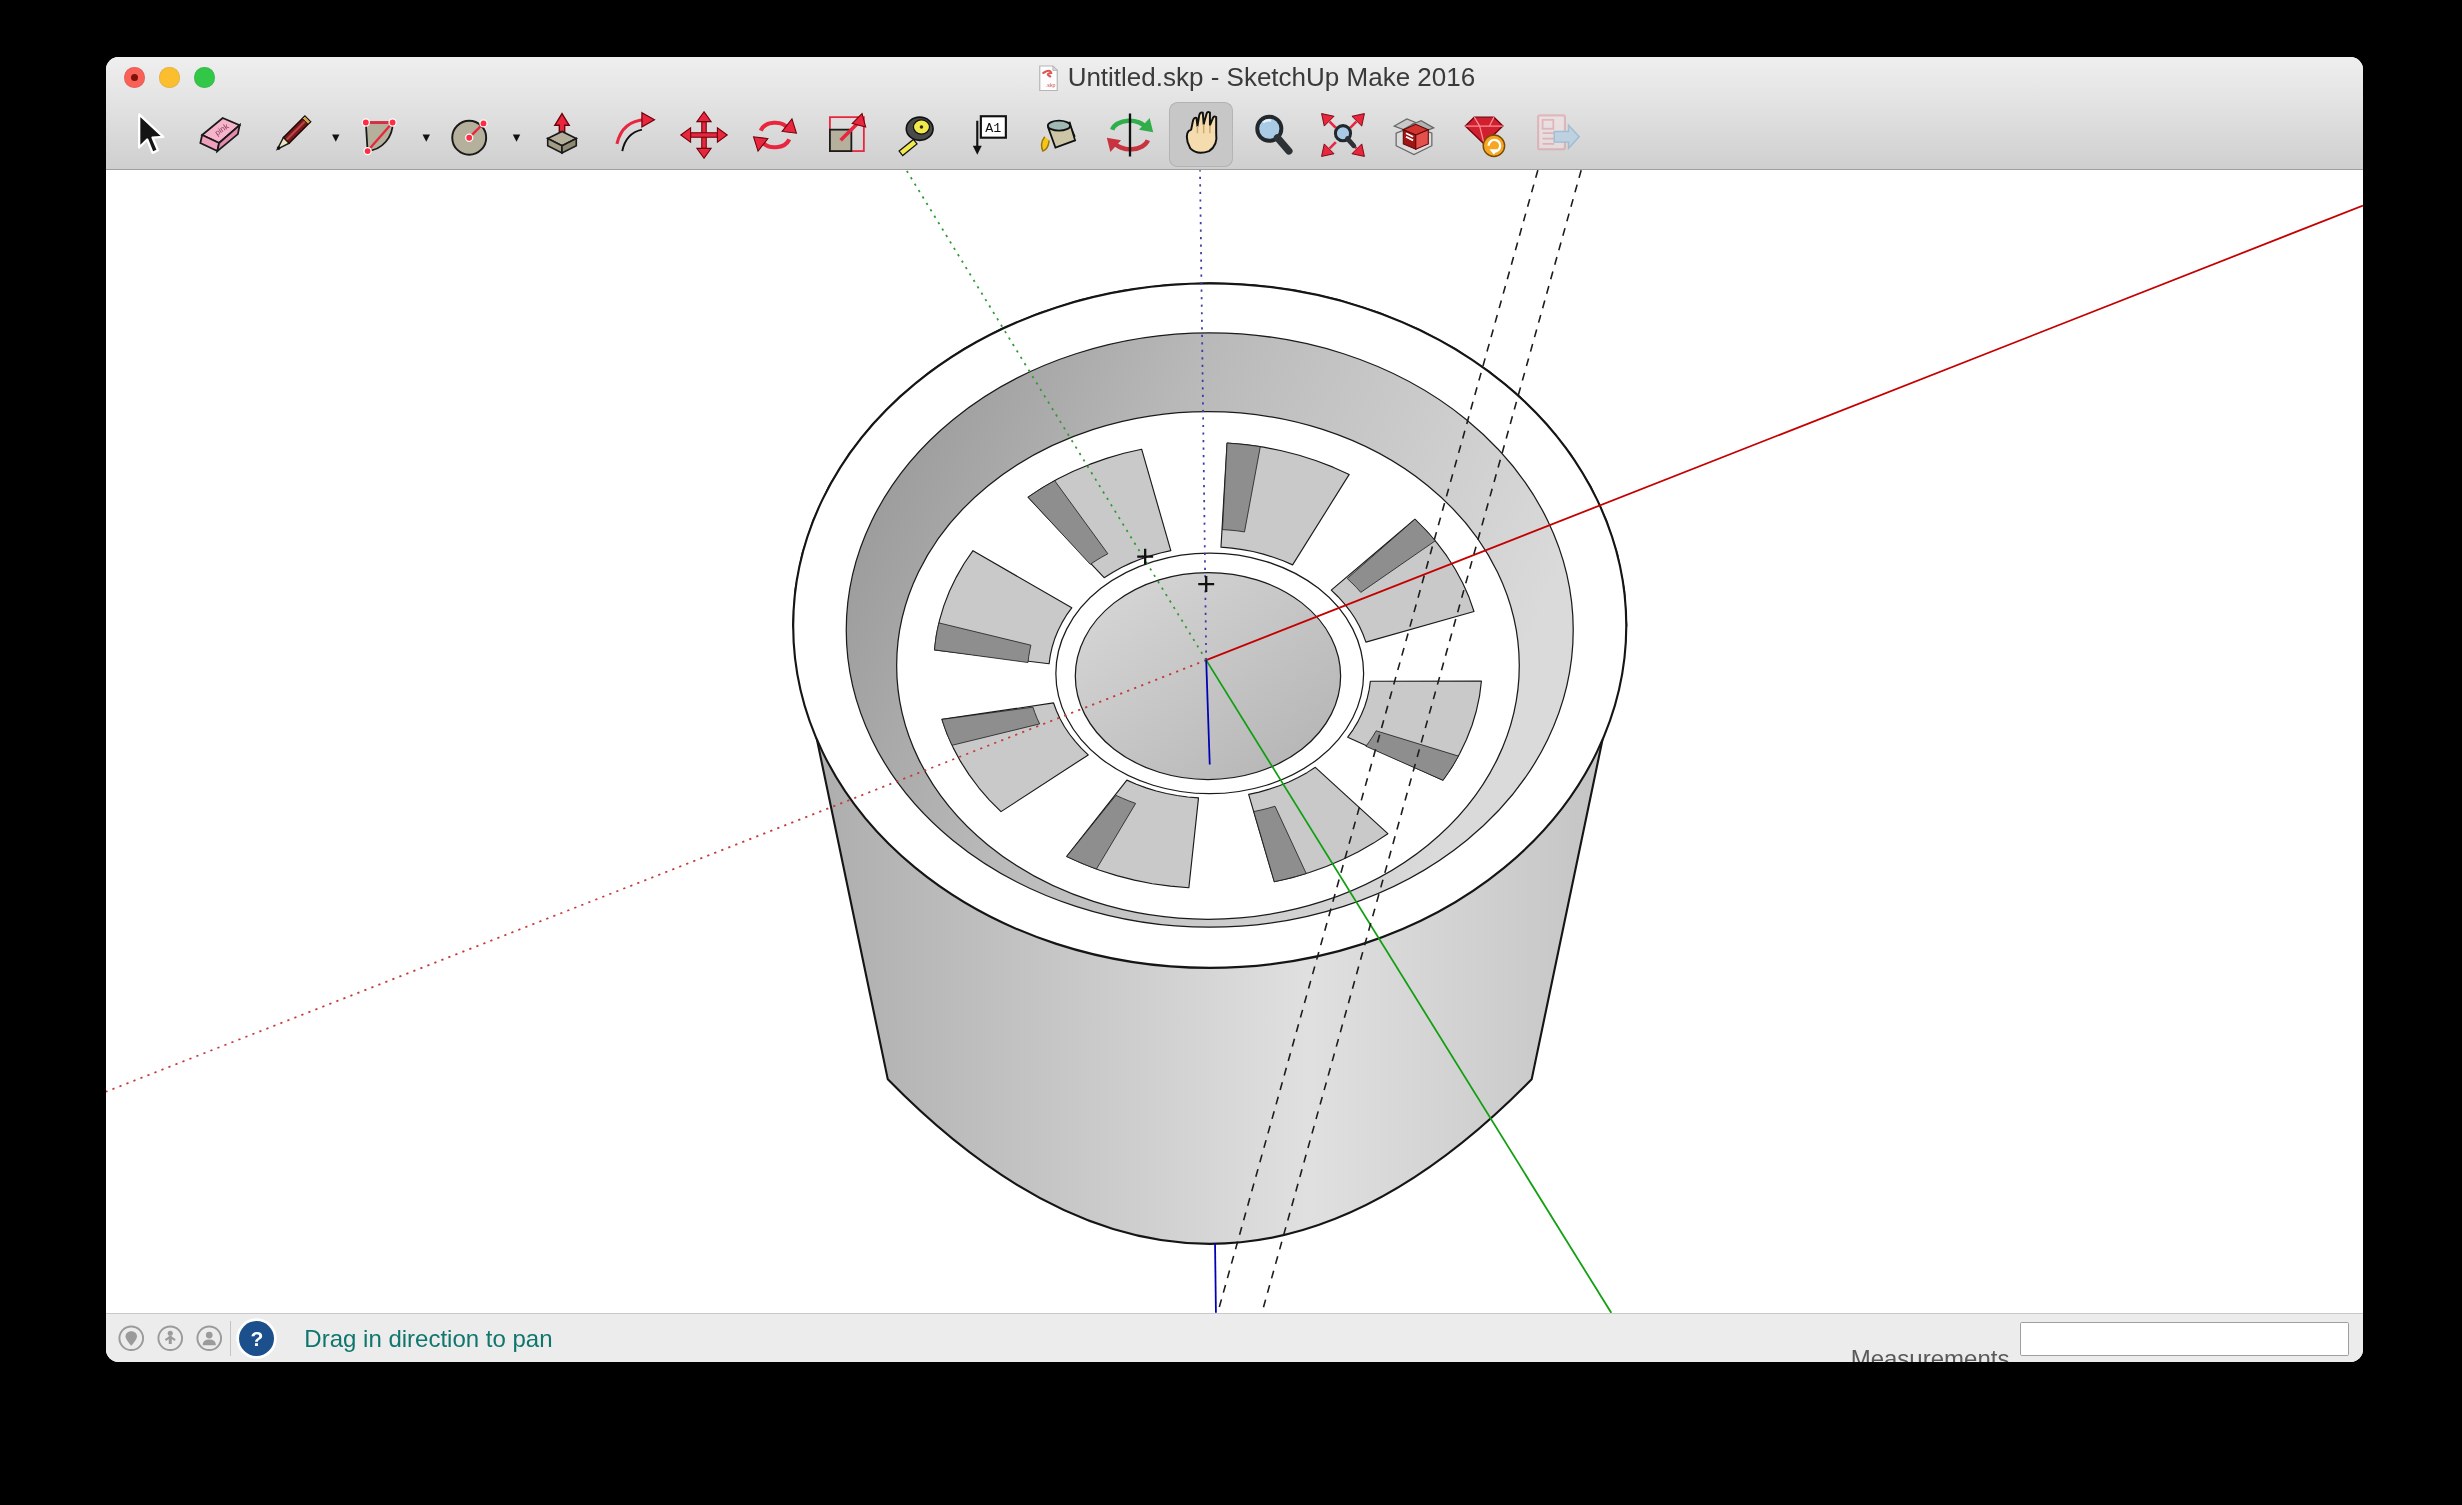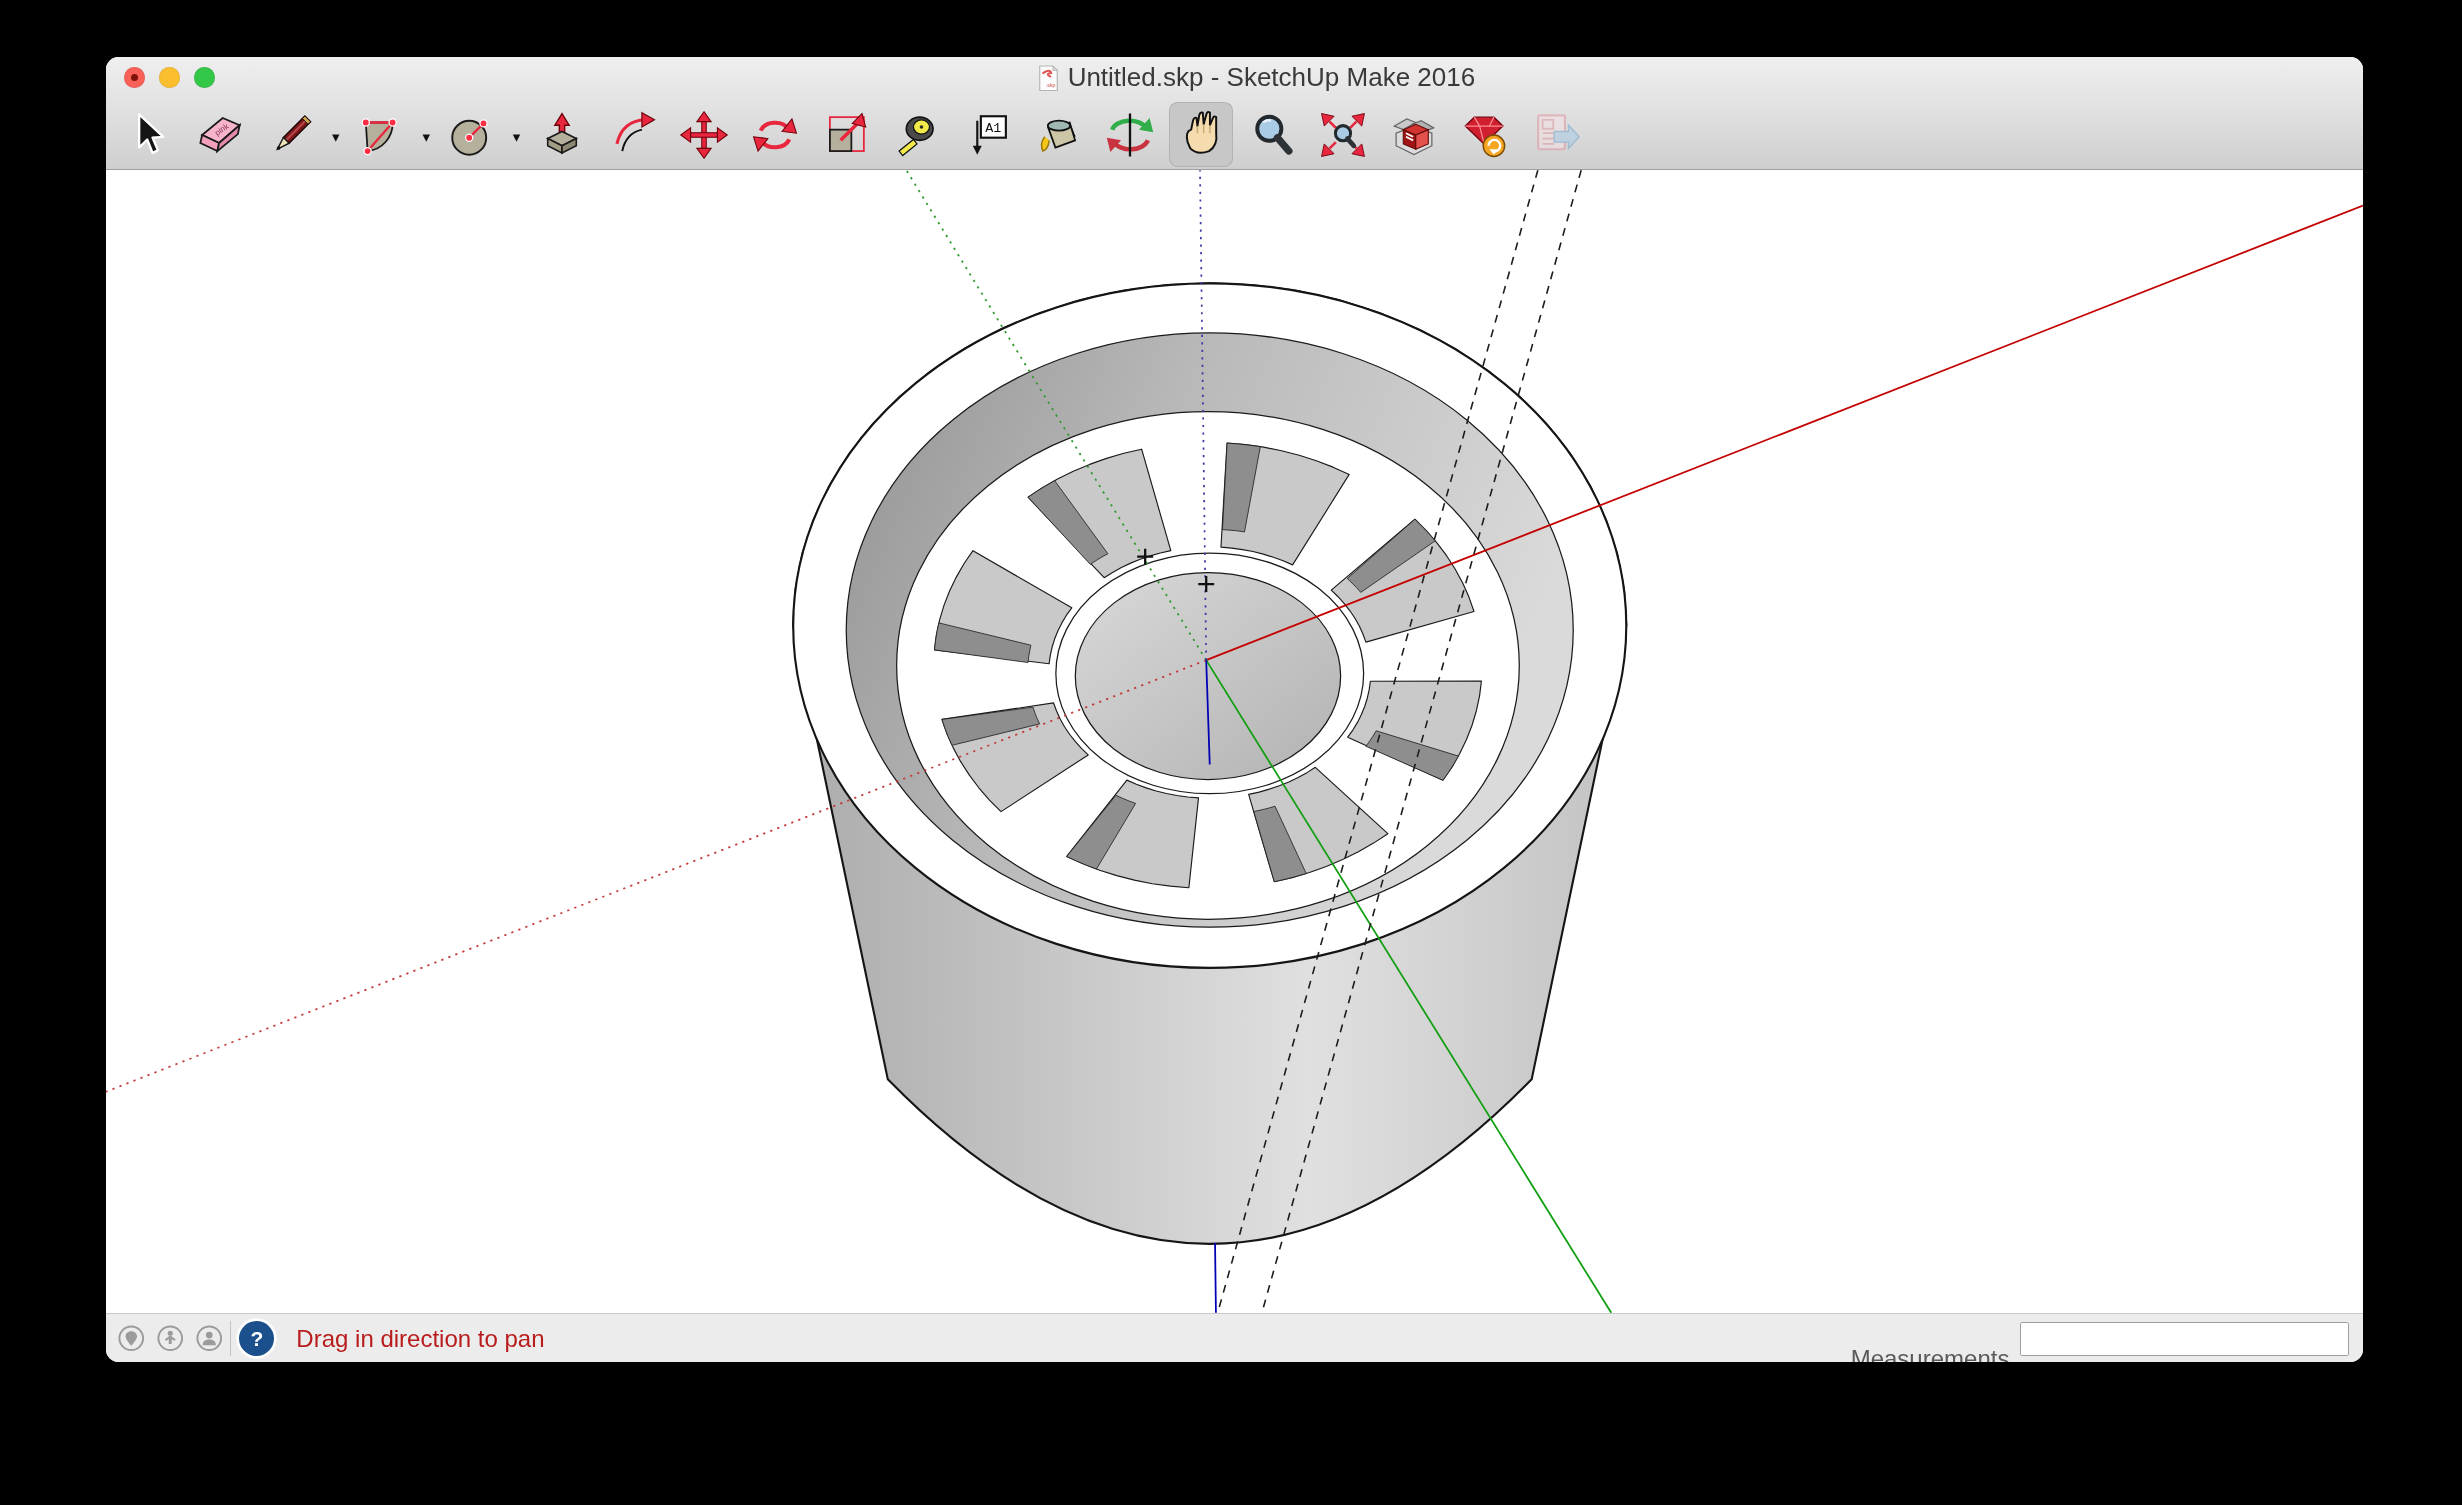--- a/index.html
+++ b/index.html
@@ -21,21 +21,21 @@
   .tool svg{width:50px;height:50px;display:block;}
   .dd{width:12.4px;margin-right:7px;font-size:15px;color:#111;flex:0 0 auto;text-align:center;padding-top:5.3px;}
   
   .viewport{position:absolute;left:0;top:113px;width:2257px;height:1143px;background:#fff;}
   .viewport svg{display:block;}
   
   .statusbar{position:absolute;left:0;top:1256px;width:100%;height:50px;background:#ececec;border-top:0.9px solid #c9c9c9;box-sizing:border-box;display:flex;align-items:center;}
   .st-icons{display:flex;align-items:center;gap:12.4px;padding-left:12.4px;}
   .st-divider{width:0.9px;height:35px;background:#c4c4c4;margin:0 8.8px 0 7px;}
   .help-badge{width:35px;height:35px;border-radius:50%;display:flex;align-items:center;justify-content:center;color:#fff;font-weight:bold;font-size:21px;box-shadow:0 0 0 2.7px #fff;}
-  .hint{font-size:24px;color:#b91c1c;margin-left:22px;}
+  .hint{font-size:24px;color:#0f766e;margin-left:30px;}
   .spacer{flex:1;}
   .meas-label{font-size:24px;color:#5a5a5a;margin-right:10.6px;margin-top:40px;}
   .meas-input{width:329px;height:34px;border:0.9px solid #9f9f9f;border-radius:1.8px;background:#fff;margin-right:14px;font-size:21px;padding:0 7px;box-sizing:border-box;outline:none;color:#222;}
 </style>
 </head>
 <body>
 
 <div class="window">
 
   <div class="chrome">

